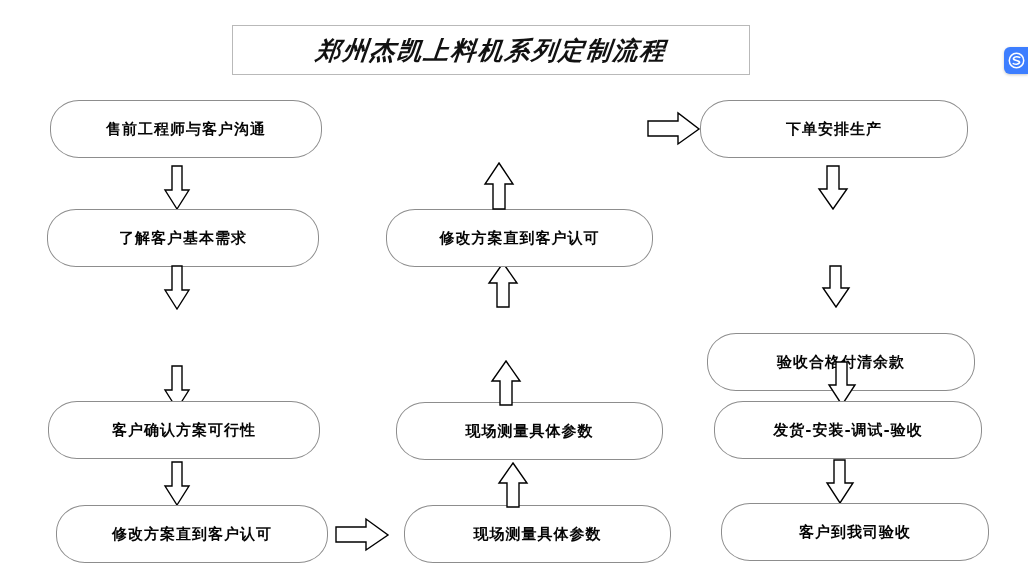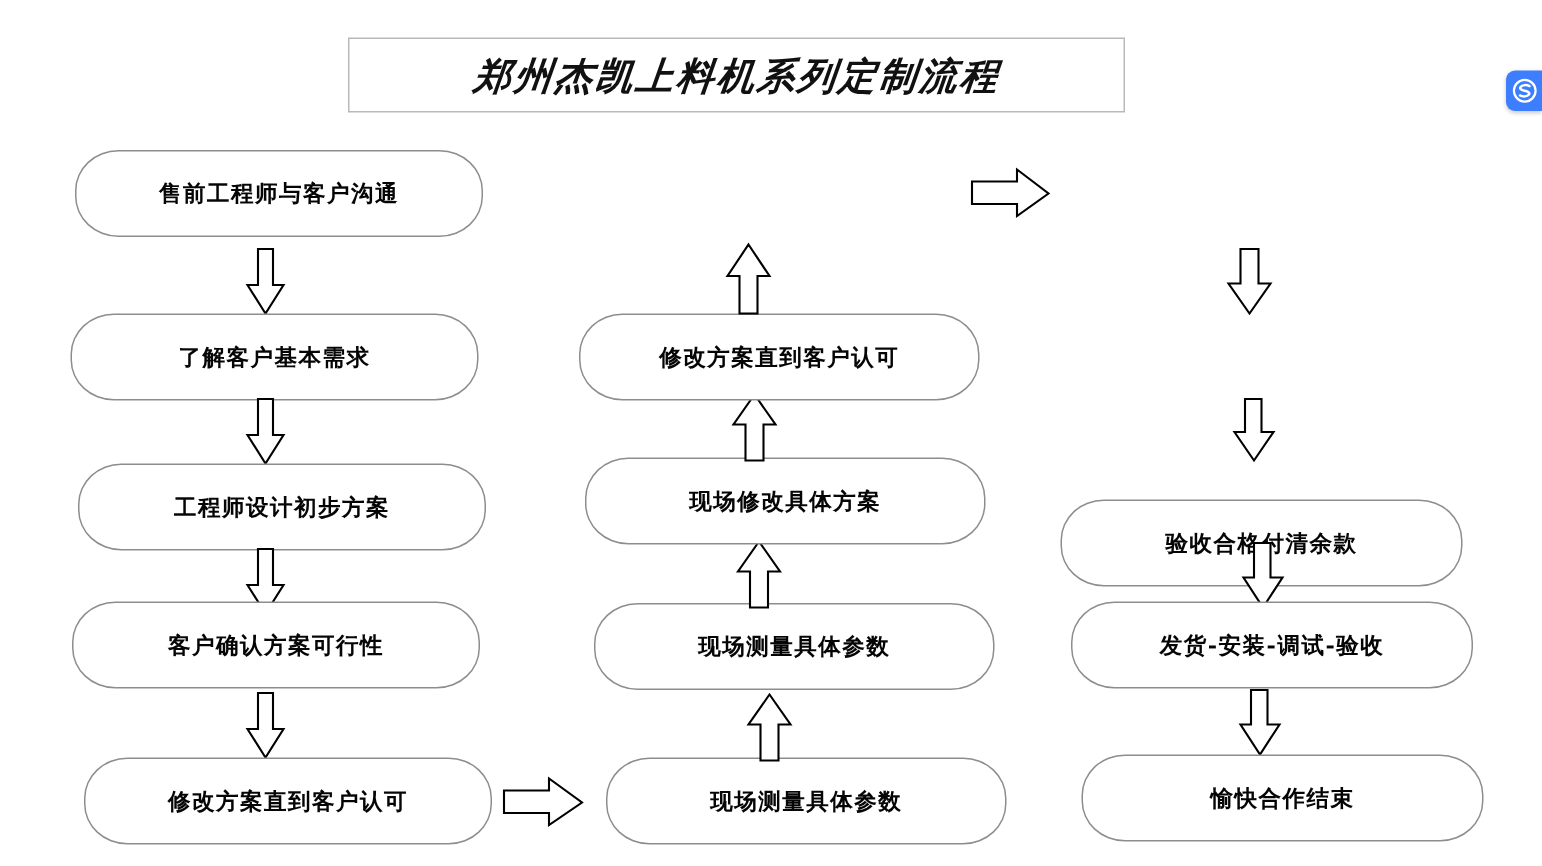--- a/index.html
+++ b/index.html
@@ -112,23 +112,20 @@
   <div class="node c1" style="left:47px; top:209px;">
     <span>了解客户基本需求</span>
   </div>
 
   <div class="arrow" style="left:164px; top:266px;">
     <svg width="26" height="44" viewBox="0 0 26 44">
       <polygon points="8,0 18,0 18,24 25,24 13,43 1,24 8,24" fill="#ffffff" stroke="#000000" stroke-width="1.4"></polygon>
     </svg>
   </div>
 
-  <div class="node c1" style="left:52px; top:309px;">
-    <span>工程师设计初步方案</span>
-  </div>
 
   <div class="arrow" style="left:164px; top:366px;">
     <svg width="26" height="44" viewBox="0 0 26 44">
       <polygon points="8,0 18,0 18,24 25,24 13,43 1,24 8,24" fill="#ffffff" stroke="#000000" stroke-width="1.4"></polygon>
     </svg>
   </div>
 
   <div class="node c1" style="left:48px; top:401px;">
     <span>客户确认方案可行性</span>
   </div>
@@ -162,23 +159,20 @@
   <div class="node c2" style="left:396px; top:402px;">
     <span>现场测量具体参数</span>
   </div>
 
   <div class="arrow" style="left:491px; top:360px;">
     <svg width="30" height="46" viewBox="0 0 30 46">
       <polygon points="15,1 29,21 21,21 21,45 9,45 9,21 1,21" fill="#ffffff" stroke="#000000" stroke-width="1.4"></polygon>
     </svg>
   </div>
 
-  <div class="node c2" style="left:390px; top:305px;">
-    <span>现场修改具体方案</span>
-  </div>
 
   <div class="arrow" style="left:488px; top:262px;">
     <svg width="30" height="46" viewBox="0 0 30 46">
       <polygon points="15,1 29,21 21,21 21,45 9,45 9,21 1,21" fill="#ffffff" stroke="#000000" stroke-width="1.4"></polygon>
     </svg>
   </div>
 
   <div class="node c2" style="left:386px; top:209px;">
     <span>修改方案直到客户认可</span>
   </div>
@@ -189,20 +183,23 @@
     </svg>
   </div>
 
 
   <div class="arrow" style="left:648px; top:112px;">
     <svg width="52" height="34" viewBox="0 0 52 34">
       <polygon points="0,9 30,9 30,1 51,17 30,32 30,24 0,24" fill="#ffffff" stroke="#000000" stroke-width="1.4"></polygon>
     </svg>
   </div>
 
+  <div class="node c3" style="left:700px; top:100px;">
+    <span>下单安排生产</span>
+  </div>
 
   <div class="arrow" style="left:818px; top:166px;">
     <svg width="30" height="44" viewBox="0 0 30 44">
       <polygon points="9,0 21,0 21,23 29,23 15,43 1,23 9,23" fill="#ffffff" stroke="#000000" stroke-width="1.4"></polygon>
     </svg>
   </div>
 
 
   <div class="arrow" style="left:822px; top:266px;">
     <svg width="28" height="42" viewBox="0 0 28 42">
@@ -224,21 +221,21 @@
     <span>发货-安装-调试-验收</span>
   </div>
 
   <div class="arrow" style="left:826px; top:460px;">
     <svg width="28" height="44" viewBox="0 0 28 44">
       <polygon points="8,0 19,0 19,23 27,23 14,43 1,23 8,23" fill="#ffffff" stroke="#000000" stroke-width="1.4"></polygon>
     </svg>
   </div>
 
   <div class="node c3" style="left:721px; top:503px;">
-    <span>愉快合作结束</span>
+    <span>客户到我司验收</span>
   </div>
 
   <div class="badge">
     <svg width="17" height="17" viewBox="0 0 24 24">
       <circle cx="12" cy="12" r="10.2" fill="none" stroke="#ffffff" stroke-width="2.1"></circle>
       <path d="M16.5 7.6 C13.8 6.2 9.6 6.3 8.1 8.4 C6.8 10.2 9.0 11.3 12.0 12.0
                C15.0 12.7 17.2 13.8 15.9 15.6 C14.4 17.7 10.2 17.8 7.5 16.4" fill="none" stroke="#ffffff" stroke-width="2.3" stroke-linecap="round"></path>
     </svg>
   </div>
 

